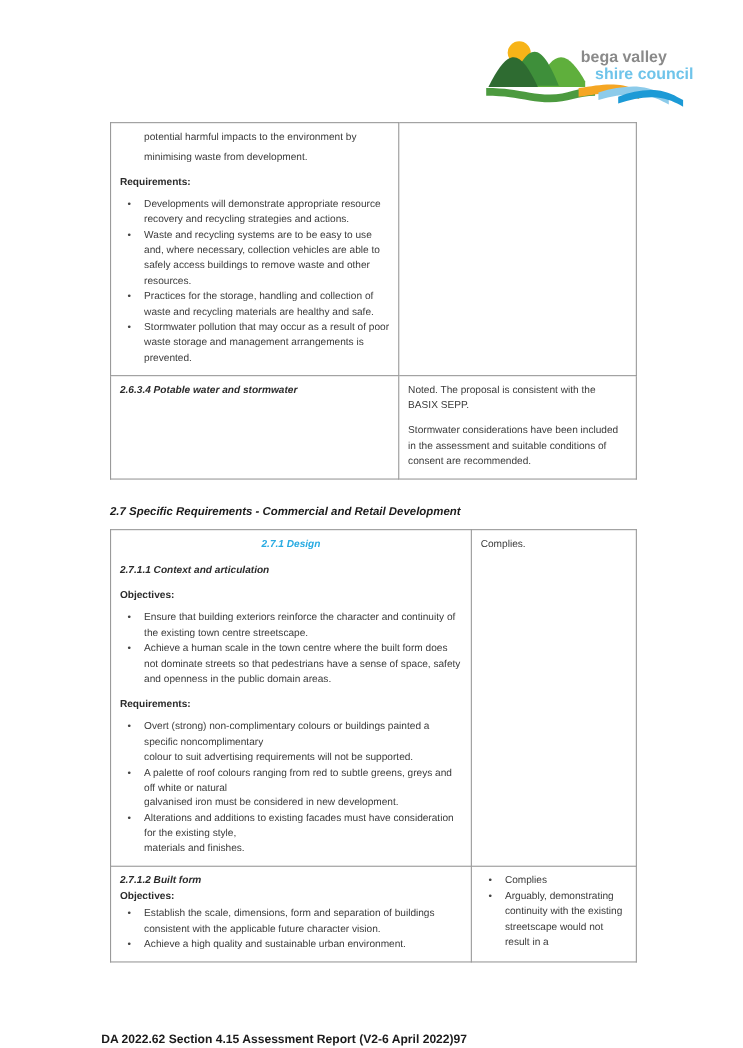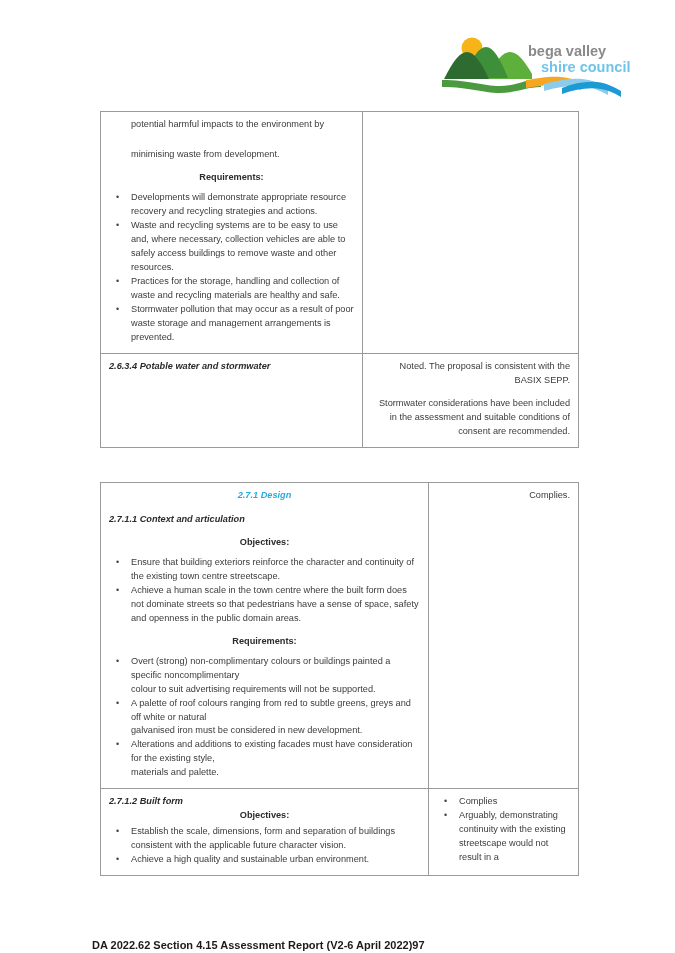--- a/index.html
+++ b/index.html
@@ -54,34 +54,33 @@
     line-height: 1.52;
     color: #3b3b3b;
   }
   
   #table-one col.c1 { width: 262px; }
   #table-one col.c2 { width: 216px; }
   
   #table-two col.c1 { width: 328px; }
   #table-two col.c2 { width: 150px; }
 
-  .cell-text { margin: 0 0 0 0; text-align: right; }
+  .cell-text { margin: 0 0 0 0; }
   .cell-text + .cell-text { margin-top: 9px; }
 
   .indent-para {
     margin: 0;
     padding-left: 22px;
   }
-  .indent-para + .indent-para { margin-top: 16px; }
+  .indent-para + .indent-para { margin-top: 4px; }
 
   .lbl-bold {
     font-weight: bold;
     color: #2b2b2b;
     margin: 9px 0 6px 0;
-    text-align: center;
   }
   .lbl-tight { margin-bottom: 2px; }
 
   .clause-title {
     font-weight: bold;
     color: #2b2b2b;
     margin: 0;
     font-style: italic;
   }
   .clause-title.blue { color: #29ABE2; text-align: center; }
@@ -201,20 +200,21 @@
         <td>
           <p class="cell-text">Noted. The proposal is consistent with the BASIX SEPP.</p>
           <p class="cell-text">Stormwater considerations have been included in the assessment and suitable conditions of consent are recommended.</p>
         </td>
       </tr>
     </tbody>
   </table>
 
   <div id="gap-before-heading"></div>
 
+  <p class="section-heading">2.7 Specific Requirements - Commercial and Retail Development</p>
 
   <div id="gap-after-heading"></div>
 
   <table class="doc-table" id="table-two">
     <colgroup>
         <col class="c1">
         <col class="c2">
       </colgroup>
     <tbody>
 
@@ -246,21 +246,21 @@
               <span>colour to suit advertising requirements will not be supported.</span>
             </li>
             <li>
               <span class="bullet-dot">•</span>
               <span>A palette of roof colours ranging from red to subtle greens, greys and off white or natural</span><br>
               <span>galvanised iron must be considered in new development.</span>
             </li>
             <li>
               <span class="bullet-dot">•</span>
               <span>Alterations and additions to existing facades must have consideration for the existing style,</span><br>
-              <span>materials and palette.</span>
+              <span>materials and finishes.</span>
             </li>
           </ul>
         </td>
         <td>
           <p class="cell-text">Complies.</p>
         </td>
       </tr>
 
       <tr>
         <td>

